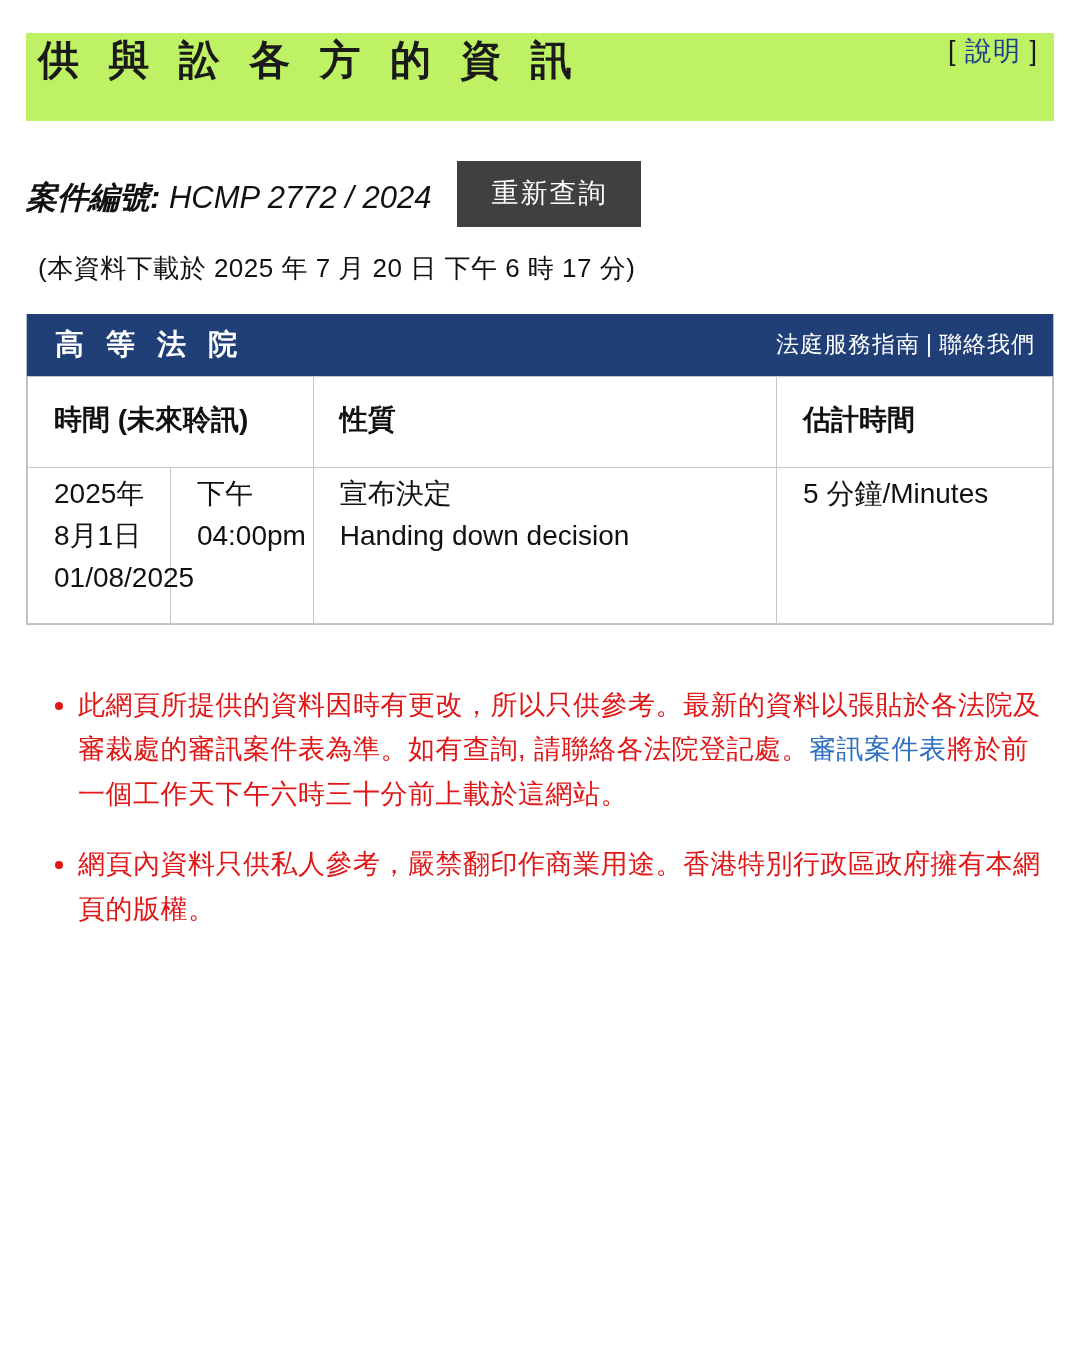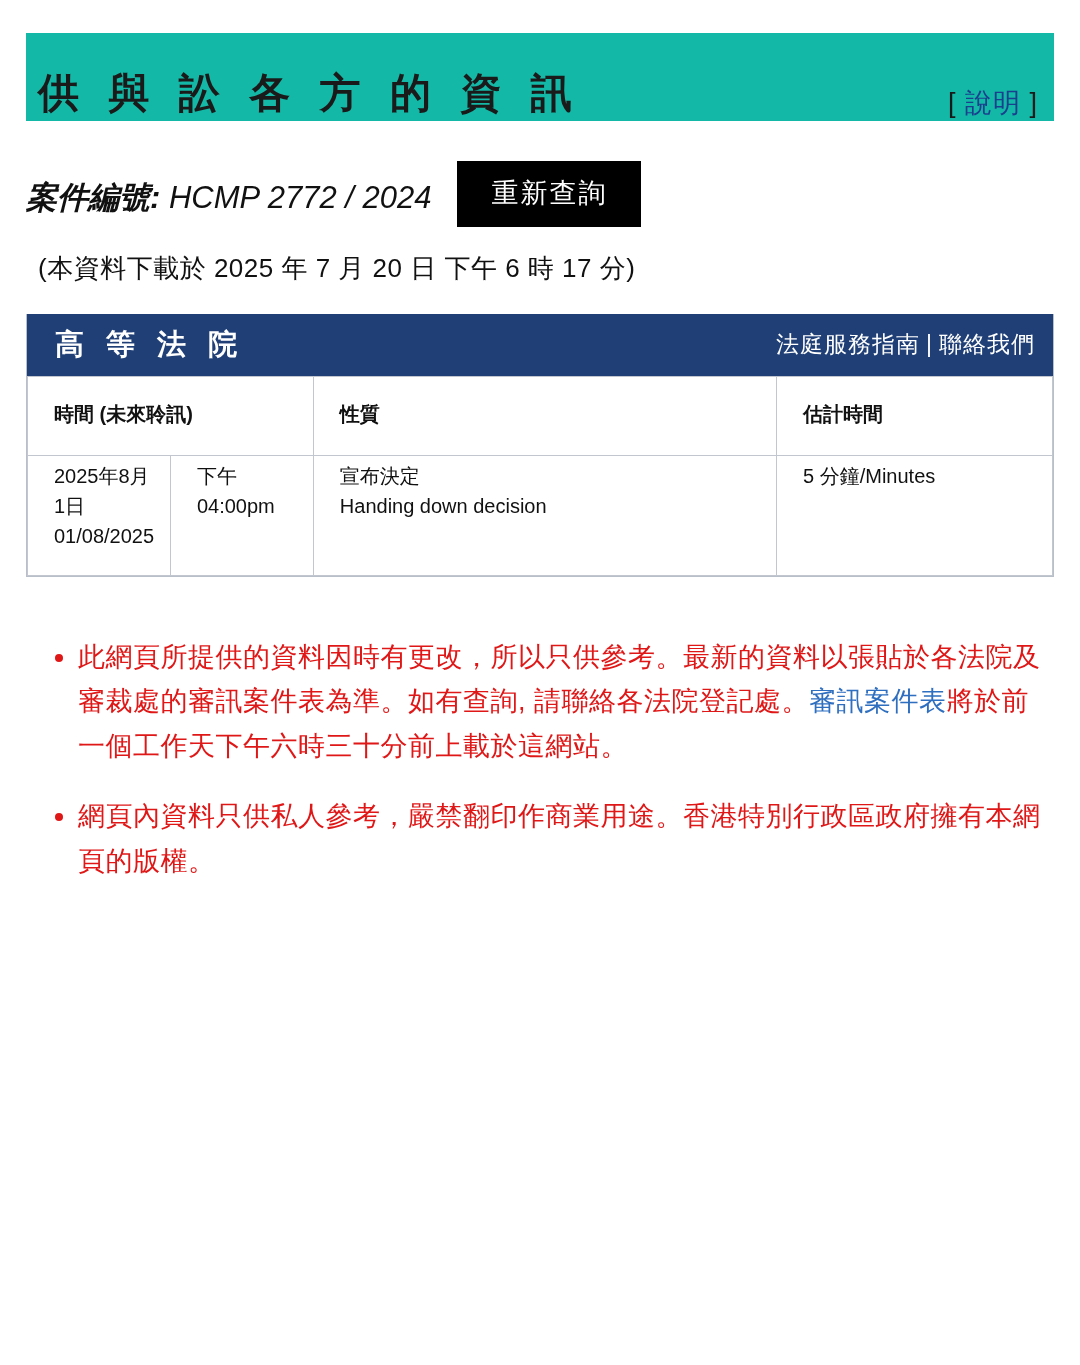--- a/index.html
+++ b/index.html
@@ -18,24 +18,24 @@
     width: 1080px;
     min-height: 1365px;
     position: relative;
     background: #ffffff;
     padding: 0;
   }
 
   
   .title-bar {
     margin: 33px 26px 0 26px;
-    background: #14b8a6;
+    background: #bef264;
     height: 88px;
     display: flex;
-    align-items: flex-end;
+    align-items: flex-start;
     justify-content: space-between;
     padding: 0 16px 0 12px;
   }
   .title-text {
     font-size: 41px;
     font-weight: bold;
     letter-spacing: 9px;
     color: #1a1a1a;
   }
   .help-link {
@@ -55,21 +55,21 @@
   }
   .case-label-wrap {
     font-size: 31px;
     padding-top: 16px;
     white-space: nowrap;
     font-style: italic;
   }
   .case-label { font-weight: bold; }
   .case-value { font-weight: normal; }
   .requery-btn {
-    background: #000000;
+    background: #404040;
     color: #ffffff;
     font-size: 27px;
     border: none;
     padding: 18px 34px;
     letter-spacing: 2px;
     cursor: pointer;
     line-height: 1.1;
   }
 
   .download-note {
@@ -110,21 +110,21 @@
 
   table.grid {
     width: 100%;
     border-collapse: collapse;
     table-layout: fixed;
   }
   table.grid td, table.grid th {
     border: 1px solid #c2c7cf;
     vertical-align: top;
     padding: 5px 16px 24px 26px;
-    font-size: 20px;
+    font-size: 28px;
     text-align: left;
     line-height: 1.5;
   }
   table.grid th {
     font-weight: bold;
     padding-top: 22px;
     padding-bottom: 26px;
   }
   .col-time { width: 232px; }
   .col-ampm { width: 192px; }

